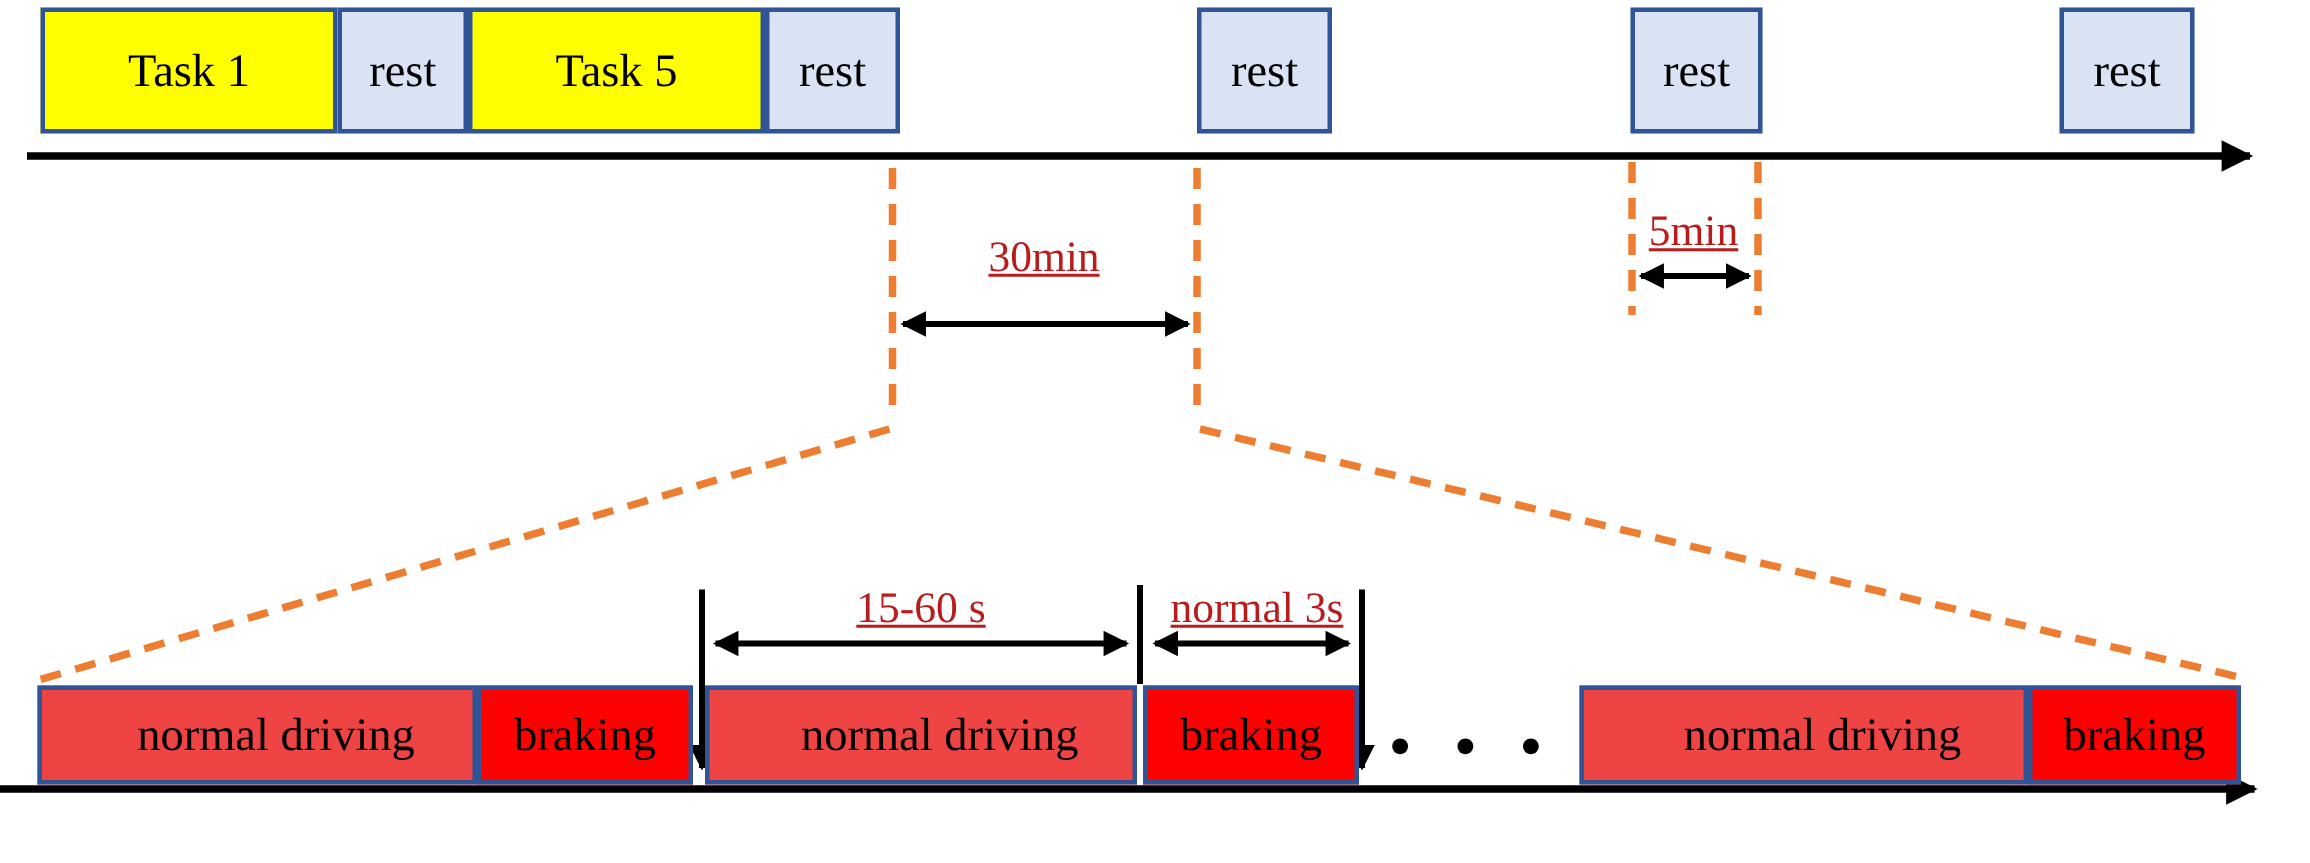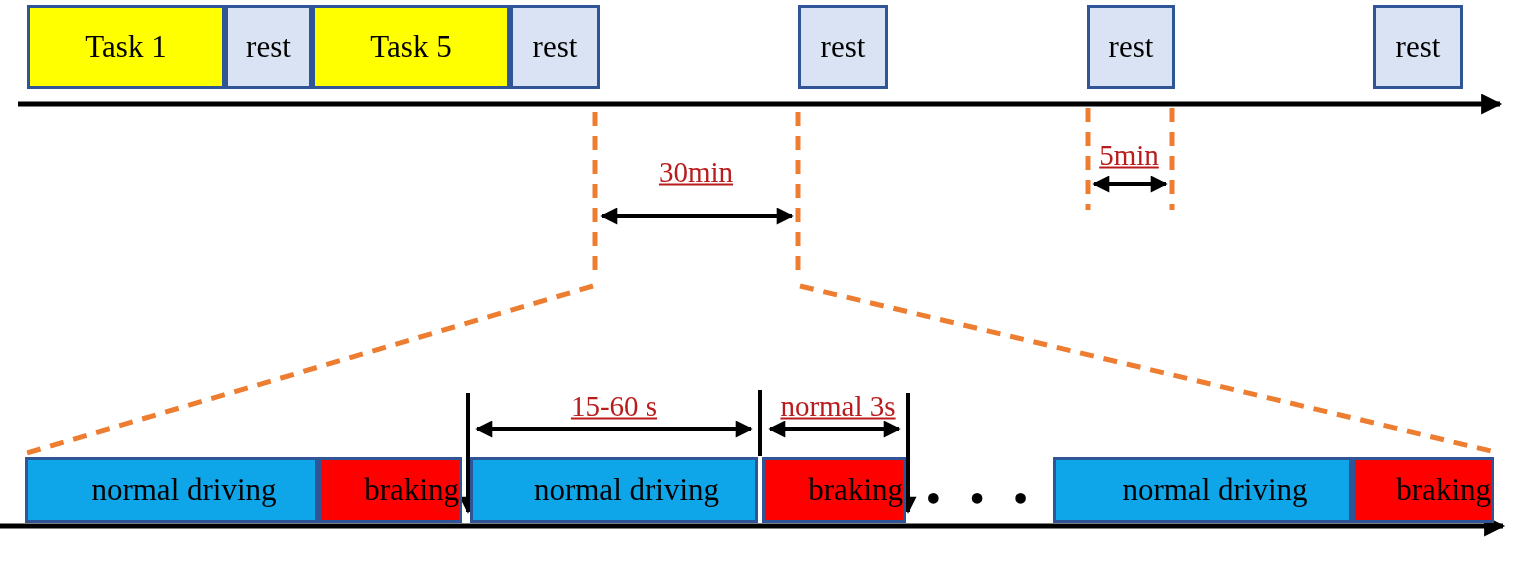--- a/index.html
+++ b/index.html
@@ -18,22 +18,22 @@
     font-size:31px;color:#000;
   }
   .task{background:#FFFF00;}
   .rest{background:#DAE3F3;text-align:right;}
   .dblock{
     position:absolute;top:457px;height:66px;
     border:3px solid #2F5597;box-sizing:border-box;
     display:flex;align-items:center;justify-content:center;
     font-size:31px;color:#000;
   }
-  .normal{background:#0ea5e9;padding-left:25px;}
-  .braking{background:#FF0000;justify-content:flex-end;}
+  .normal{background:#ef4444;padding-left:25px;}
+  .braking{background:#FF0000;}
   .anno{
     position:absolute;transform:translate(-50%,-50%);
     font-size:29px;color:#b91c1c;white-space:nowrap;text-decoration:underline;
   }
   .dots{
     position:absolute;transform:translate(-50%,-50%);
     font-family:"DejaVu Sans","Liberation Sans",sans-serif;
     font-size:30px;font-weight:bold;color:#000;
     letter-spacing:2px;word-spacing:10px;white-space:nowrap;
   }

